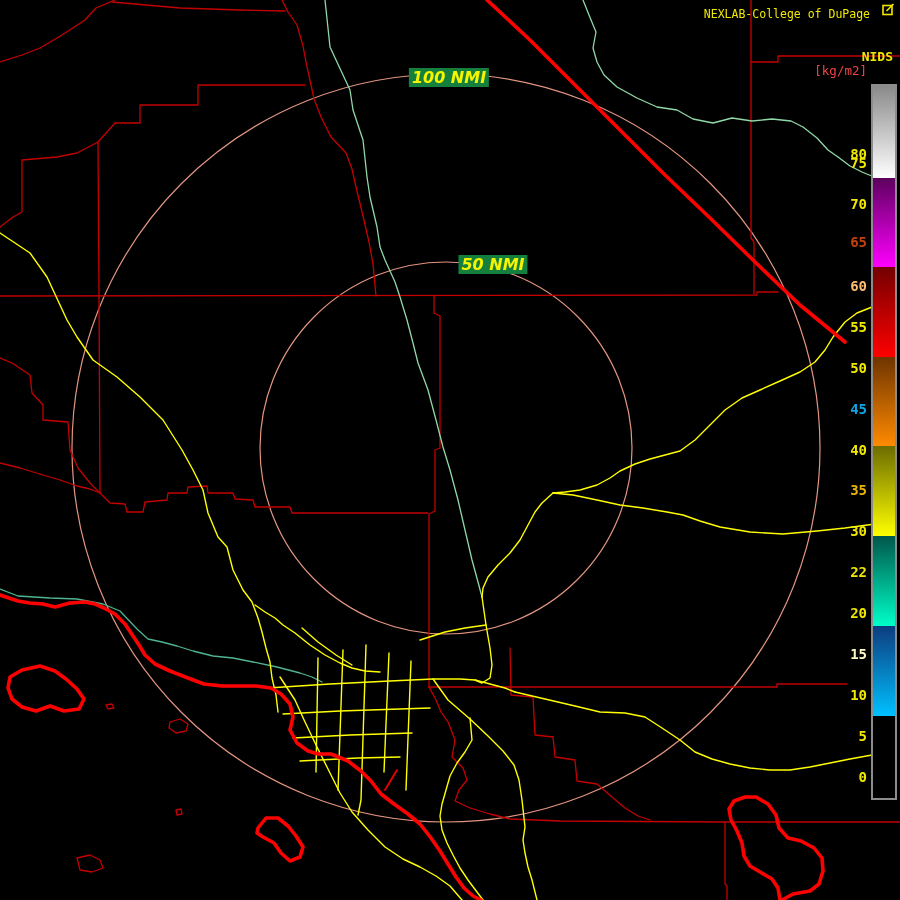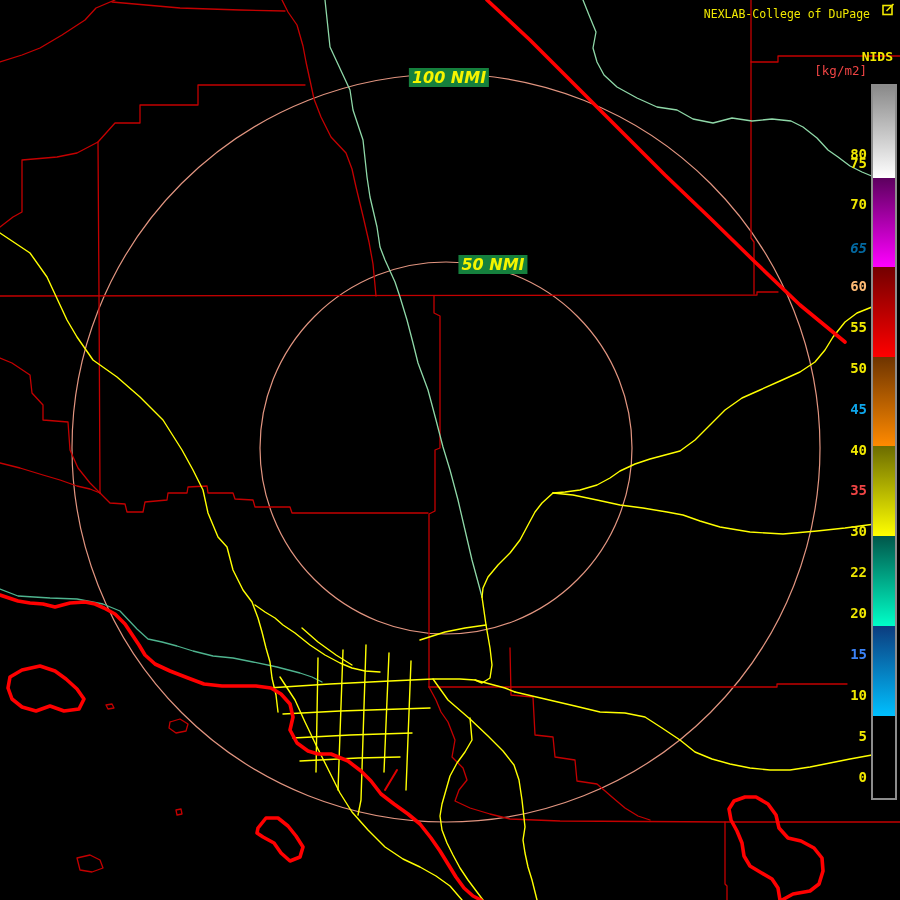--- a/index.html
+++ b/index.html
@@ -124,30 +124,30 @@
       <div class="cb-seg" style="top: 271.163px; height: 89.2437px; background: linear-gradient(rgb(110, 52, 0), rgb(255, 138, 0));"></div>
       <div class="cb-seg" style="top: 360.406px; height: 89.2437px; background: linear-gradient(rgb(108, 108, 0), rgb(255, 255, 0));"></div>
       <div class="cb-seg" style="top: 449.65px; height: 90.0625px; background: linear-gradient(rgb(0, 86, 74), rgb(0, 255, 200));"></div>
       <div class="cb-seg" style="top: 539.712px; height: 90.0625px; background: linear-gradient(rgb(12, 60, 126), rgb(0, 192, 255));"></div>
       <div class="cb-seg" style="top: 629.775px; height: 81.875px; background: linear-gradient(rgb(0, 0, 0), rgb(0, 0, 0));"></div>
     </div>
   <div id="cb-ticks">
       <div class="cb-tick" style="top: 114px; color: rgb(240, 232, 0); margin-top: 32px;">80</div>
       <div class="cb-tick" style="top: 154.938px; color: rgb(240, 232, 0);">75</div>
       <div class="cb-tick" style="top: 195.875px; color: rgb(240, 232, 0);">70</div>
-      <div class="cb-tick" style="top: 240px; color: #0369a1; font-style: italic;">65</div>
+      <div class="cb-tick" style="top: 234px; color: #c2410c;">65</div>
       <div class="cb-tick" style="top: 277.75px; color: #fdba74;">60</div>
       <div class="cb-tick" style="top: 318.688px; color: rgb(240, 232, 0);">55</div>
       <div class="cb-tick" style="top: 359.625px; color: rgb(240, 232, 0);">50</div>
       <div class="cb-tick" style="top: 400.562px; color: #0ea5e9;">45</div>
       <div class="cb-tick" style="top: 441.5px; color: rgb(240, 232, 0);">40</div>
-      <div class="cb-tick" style="top: 482.438px; color: #ef4444;">35</div>
+      <div class="cb-tick" style="top: 482.438px; color: #eab308;">35</div>
       <div class="cb-tick" style="top: 523.375px; color: rgb(240, 232, 0);">30</div>
       <div class="cb-tick" style="top: 564.312px; color: rgb(240, 232, 0);">22</div>
       <div class="cb-tick" style="top: 605.25px; color: rgb(240, 232, 0);">20</div>
-      <div class="cb-tick" style="top: 646.188px; color: #3b82f6;">15</div>
+      <div class="cb-tick" style="top: 646.188px; color: #fef9c3;">15</div>
       <div class="cb-tick" style="top: 687.125px; color: rgb(240, 232, 0);">10</div>
       <div class="cb-tick" style="top: 728.062px; color: rgb(240, 232, 0);">5</div>
       <div class="cb-tick" style="top: 769px; color: rgb(240, 232, 0);">0</div>
     </div>
 
 
 </div>
 
 </body></html>

